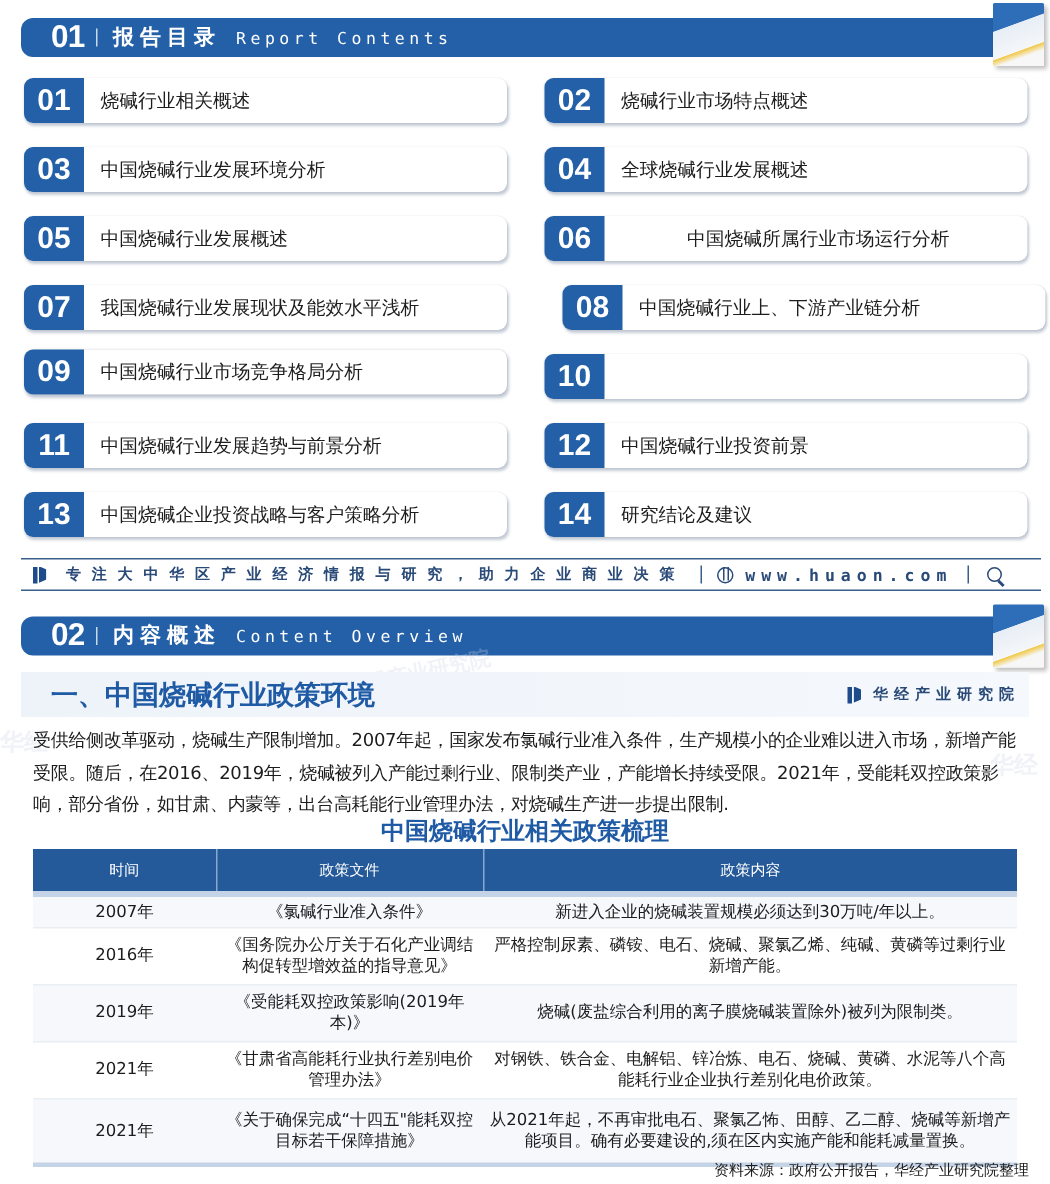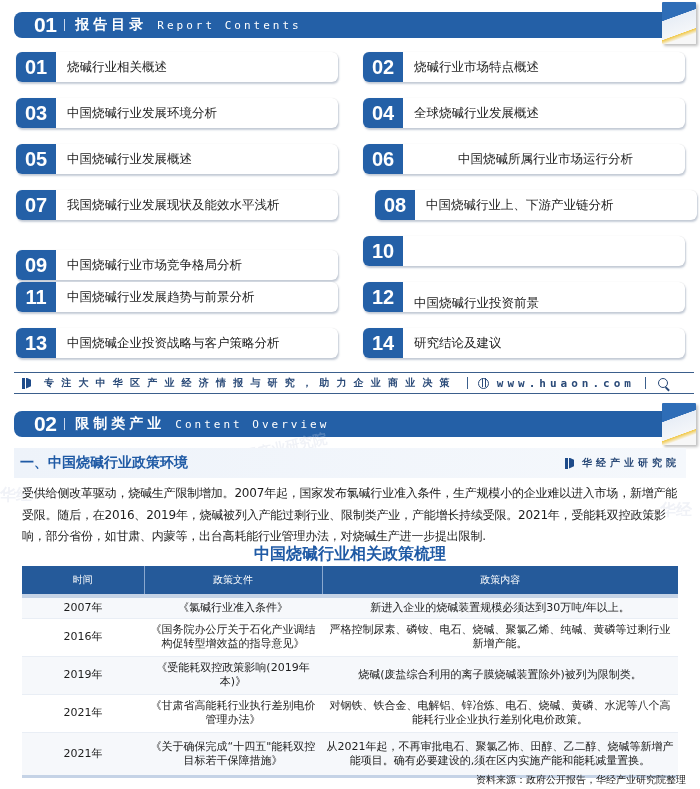--- a/index.html
+++ b/index.html
@@ -55,21 +55,21 @@
   .slogan .url { font-family: "DejaVu Sans Mono", monospace; font-size: 11px; letter-spacing: 4px; margin-left: 8px; font-weight: 700; }
   .slogan .search { width: 10px; height: 10px; border: 1.5px solid #2a4a78; border-radius: 50%; position: relative; margin-left: 2px; }
   .slogan .search::after { content: ""; position: absolute; width: 5px; height: 1.5px; background: #2a4a78; transform: rotate(45deg); left: 6px; top: 9px; }
 
   
   .h1-band {
     position: absolute; left: 14px; top: 448px; width: 672px; height: 30px;
     background: linear-gradient(90deg, #eef3fa 0%, #f5f8fc 100%);
     display: flex; align-items: center; justify-content: space-between;
   }
-  .h1-band .title { font-size: 14px; font-weight: 700; color: #1f5aa5; margin-left: 6px; }
+  .h1-band .title { font-size: 18px; font-weight: 700; color: #1f5aa5; margin-left: 20px; }
   .h1-band .brand { display: flex; align-items: center; margin-right: 6px; color: #2a4a78; }
   .h1-band .brand .mk { width: 10px; height: 11px; position: relative; margin-right: 7px; }
   .h1-band .brand .mk::before { content: ""; position: absolute; left: 0; top: 0; width: 3px; height: 11px; background: #1e4b8a; }
   .h1-band .brand .mk::after { content: ""; position: absolute; left: 4px; top: 0; width: 5px; height: 11px; background: #1e4b8a; clip-path: polygon(0 0, 100% 20%, 100% 80%, 0 100%); }
   .h1-band .brand .txt { font-size: 10px; font-weight: 700; letter-spacing: 4px; }
 
   .para {
     position: absolute; left: 22px; top: 483px; width: 662px;
     font-size: 12px; line-height: 21.5px; color: #1c1c1c; letter-spacing: -0.2px;
   }
@@ -139,32 +139,32 @@
     <div class="toc-label">中国烧碱所属行业市场运行分析</div>
   </div>
   <div class="toc-item" style="left:0;top:138px;">
     <div class="toc-num">07</div>
     <div class="toc-label">我国烧碱行业发展现状及能效水平浅析</div>
   </div>
   <div class="toc-item" style="left:359px;top:138px;">
     <div class="toc-num">08</div>
     <div class="toc-label">中国烧碱行业上、下游产业链分析</div>
   </div>
-  <div class="toc-item" style="left:0;top:198px;">
+  <div class="toc-item" style="left:0;top:181px;">
     <div class="toc-num">09</div>
     <div class="toc-label">中国烧碱行业市场竞争格局分析</div>
   </div>
   <div class="toc-item" style="left:347px;top:184px;">
     <div class="toc-num">10</div>
   </div>
   <div class="toc-item" style="left:0;top:230px;">
     <div class="toc-num">11</div>
     <div class="toc-label">中国烧碱行业发展趋势与前景分析</div>
   </div>
-  <div class="toc-item" style="left:347px;top:230px;align-items:flex-end;">
+  <div class="toc-item" style="left:347px;top:230px;">
     <div class="toc-num">12</div>
     <div class="toc-label">中国烧碱行业投资前景</div>
   </div>
   <div class="toc-item" style="left:0;top:276px;">
     <div class="toc-num">13</div>
     <div class="toc-label">中国烧碱企业投资战略与客户策略分析</div>
   </div>
   <div class="toc-item" style="left:347px;top:276px;">
     <div class="toc-num">14</div>
     <div class="toc-label">研究结论及建议</div>
@@ -177,21 +177,21 @@
   <span class="vsep"></span>
   <span class="globe"></span>
   <span class="url">www.huaon.com</span>
   <span class="vsep"></span>
   <span class="search"></span>
 </div>
 
 <div class="sec-bar" style="top:411px;">
   <span class="num">02</span>
   <span class="sep"></span>
-  <span class="zh">限制类产业</span>
+  <span class="zh">内容概述</span>
   <span class="en">Content Overview</span>
 </div>
 <div class="book" style="top:403px;"></div>
 
 <div class="wm" style="left:230px;top:440px;font-size:14px;transform:rotate(-12deg);">华经产业研究院</div>
 <div class="wm" style="left:0;top:485px;font-size:16px;">华经</div>
 <div class="wm" style="left:660px;top:500px;font-size:16px;">华经</div>
 
 <div class="h1-band">
   <span class="title">一、中国烧碱行业政策环境</span>

